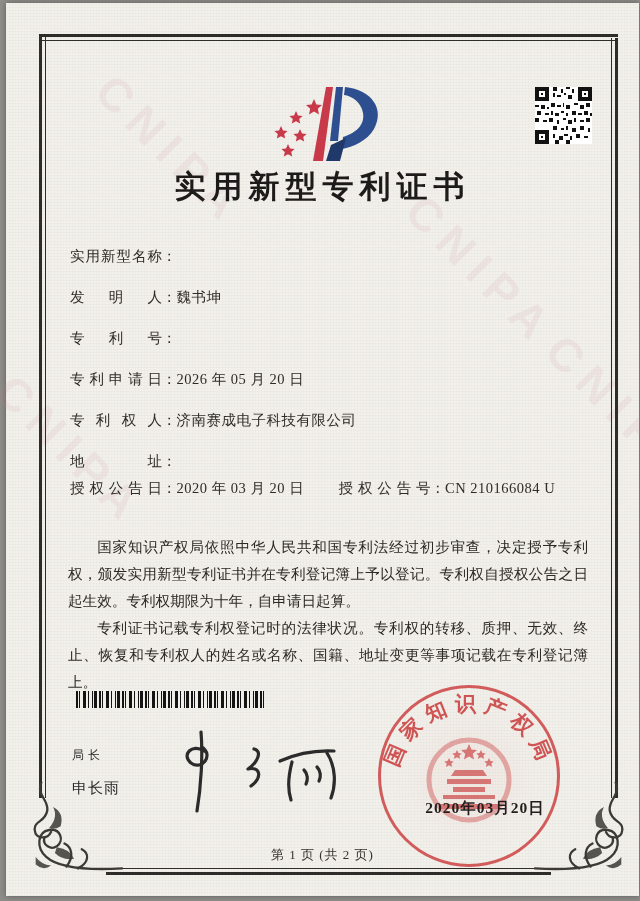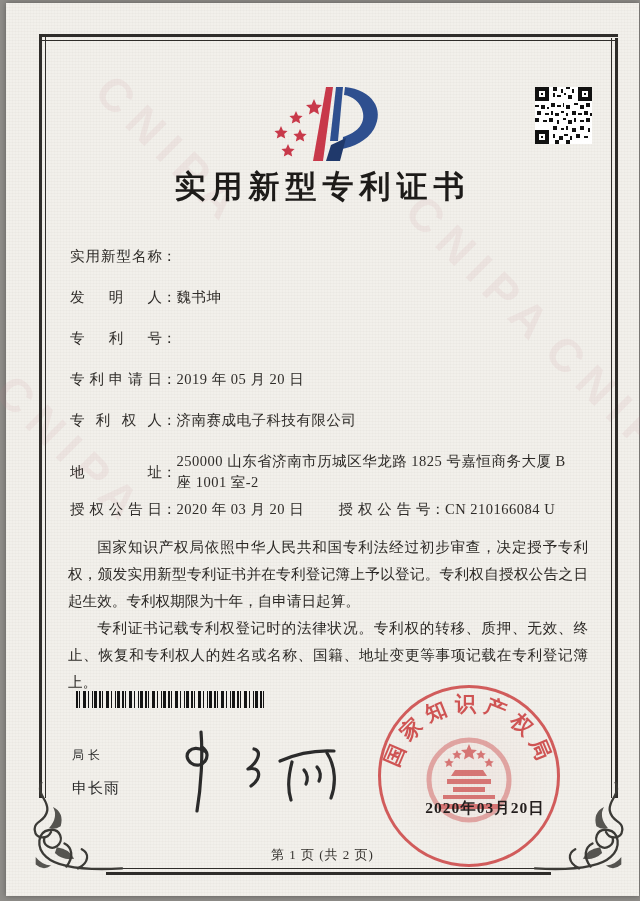--- a/index.html
+++ b/index.html
@@ -169,31 +169,30 @@
         <span class="fcolon">：</span>
         <span class="fvalue">魏书坤</span>
     </div>
     <div class="frow">
       <span class="flabel">专利号</span>
         <span class="fcolon">：</span>
     </div>
     <div class="frow">
       <span class="flabel">专利申请日</span>
         <span class="fcolon">：</span>
-        <span class="fvalue">2019 年 05 月 20 日</span>
+        <span class="fvalue">2026 年 05 月 20 日</span>
     </div>
     <div class="frow">
       <span class="flabel">专利权人</span>
         <span class="fcolon">：</span>
         <span class="fvalue">济南赛成电子科技有限公司</span>
     </div>
     <div class="frow frow-address">
       <span class="flabel">地址</span>
         <span class="fcolon">：</span>
-        <span class="fvalue">250000 山东省济南市历城区华龙路 1825 号嘉恒商务大厦 B 座 1001 室-2</span>
     </div>
     <div class="frow">
       <span class="flabel">授权公告日</span>
         <span class="fcolon">：</span>
         <span class="fvalue gvalue1">2020 年 03 月 20 日</span>
         <span class="flabel">授权公告号</span>
         <span class="fcolon">：</span>
         <span class="fvalue">CN 210166084 U</span>
     </div>
   </div>

